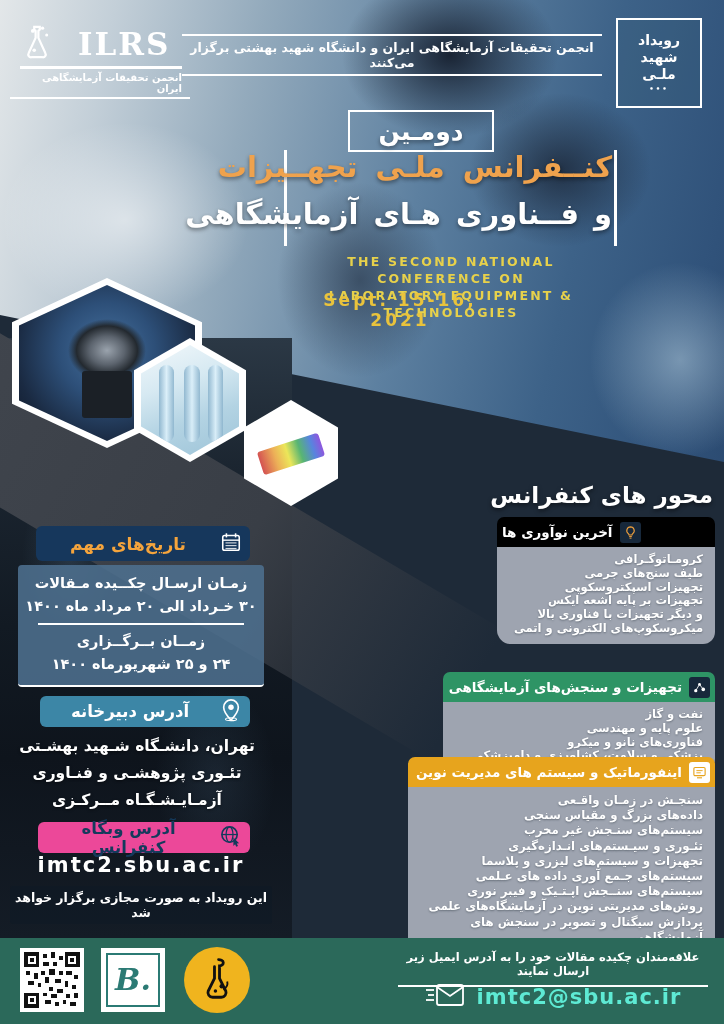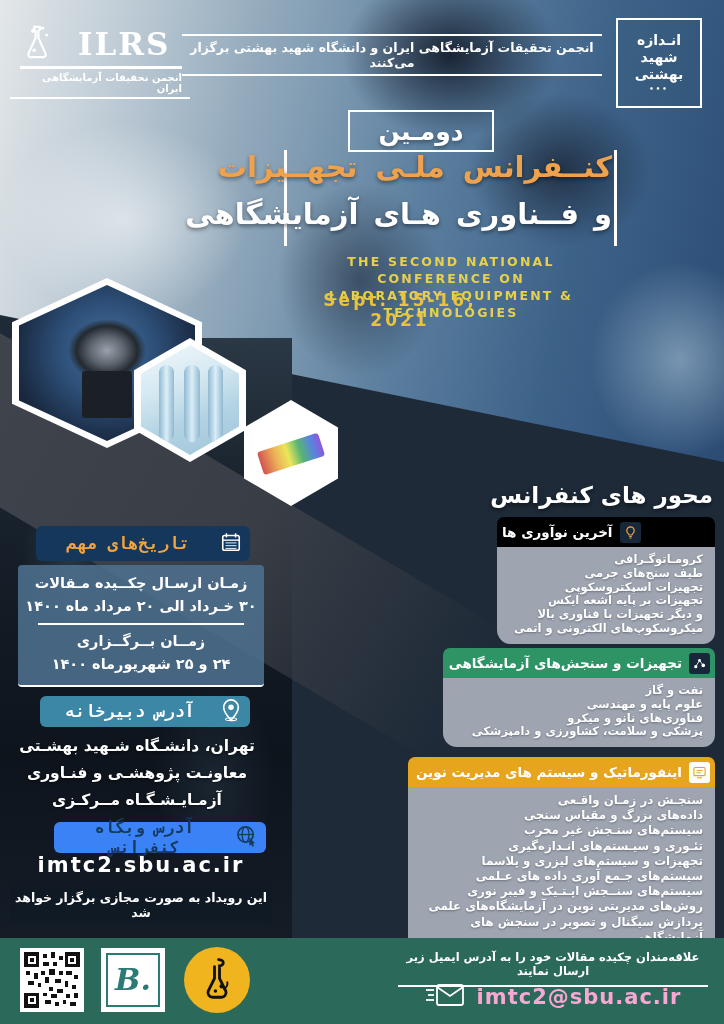--- a/index.html
+++ b/index.html
@@ -102,38 +102,38 @@
     position:absolute;left:288px;top:253px;width:326px;z-index:5;text-align:center;
     color:#e7d14b;font-size:12.5px;font-weight:bold;letter-spacing:2.2px;line-height:17px;
   }
   .t-date{
     position:absolute;left:300px;top:290px;width:200px;z-index:5;text-align:center;
     color:#e9c33c;font-size:17px;font-weight:bold;letter-spacing:3px;
   }
   
   .sb-hdr{position:absolute;z-index:6;border-radius:6px;display:flex;flex-direction:row-reverse;align-items:center;
     padding:0 8px;gap:8px;}
-  .sb-hdr .lbl{flex:1;text-align:center;direction:rtl;font-weight:bold;font-family:Liberation Mono, monospace;}
+  .sb-hdr .lbl{flex:1;text-align:center;direction:rtl;font-weight:bold;}
   .dates-hdr{left:36px;top:526px;width:214px;height:35px;background:#16375c;}
   .dates-hdr .lbl{color:#f5a43c;font-size:17px;}
   .dates-panel{
     position:absolute;left:18px;top:565px;width:246px;z-index:6;
     background:rgba(77,112,142,.88);border-radius:4px;border-bottom:2.5px solid #fff;
     padding:7px 6px 9px;direction:rtl;text-align:center;color:#fff;font-weight:bold;
   }
   .dates-panel .row{font-size:14.5px;line-height:23px;}
   .dates-divider{height:1.5px;background:#fff;width:88%;margin:5px auto;}
   .sec-hdr{left:40px;top:696px;width:210px;height:31px;background:#3c86a6;}
   .sec-hdr .lbl{color:#fff;font-size:16.5px;}
   .sec-body{
     position:absolute;left:12px;top:733px;width:250px;z-index:6;
     direction:rtl;text-align:center;color:#fff;font-weight:bold;font-size:15.5px;line-height:27px;
     text-shadow:0 1px 3px rgba(0,0,0,.5);
   }
-  .web-hdr{left:54px;top:822px;width:212px;height:31px;background:#3b82f6;}
+  .web-hdr{left:38px;top:822px;width:212px;height:31px;background:#ec4899;}
   .web-hdr .lbl{color:#143a5c;font-size:16.5px;}
   .web-url{
     position:absolute;left:18px;top:853px;width:246px;z-index:6;text-align:center;
     color:#fff;font-size:21px;font-weight:bold;letter-spacing:2px;cursor:pointer;
   }
   .web-note{
     position:absolute;left:10px;top:886px;width:262px;z-index:6;direction:rtl;text-align:center;
     color:#fff;font-size:12.5px;font-weight:bold;background:rgba(13,24,38,.4);
     padding:4px 2px;border-radius:3px;
   }
@@ -148,40 +148,40 @@
   .tbox-hdr .ic{width:21px;height:21px;background:#17283b;border-radius:3px;flex:0 0 auto;
     display:flex;align-items:center;justify-content:center;}
   .tbox-hdr .lbl{color:#fff;font-weight:bold;font-size:13.5px;white-space:nowrap;}
   .tbox-list{
     background:rgba(176,181,192,.88);border-radius:0 0 12px 14px;
     padding:6px 12px 8px;direction:rtl;text-align:right;list-style:none;margin:0;
   }
   .tbox-list li{color:#fff;font-size:11.5px;font-weight:bold;line-height:13.8px;
     text-shadow:0 1px 2px rgba(40,50,60,.45);}
   .tbox1{left:497px;top:517px;width:218px;} .tbox1 .tbox-hdr{background:#000000;justify-content:flex-end;}
-  .tbox2{left:443px;top:648px;width:272px;} .tbox2 .tbox-hdr{background:#2e9465;}
+  .tbox2{left:443px;top:672px;width:272px;} .tbox2 .tbox-hdr{background:#2e9465;}
   .tbox3{left:408px;top:757px;width:307px;} .tbox3 .tbox-hdr{background:#e7a41d;}
   .tbox3 .tbox-list li{line-height:15.2px;font-size:11.8px;}
   
   .footer{position:absolute;left:0;top:938px;width:724px;height:86px;background:#2b695a;z-index:7;}
   .qr{position:absolute;left:20px;top:10px;width:64px;height:64px;background:#fff;padding:4px;cursor:pointer;}
   .blogo{position:absolute;left:101px;top:10px;width:64px;height:64px;background:#fff;
     display:flex;align-items:center;justify-content:center;}
   .blogo .frame{width:54px;height:54px;border:2px solid #2b7a74;display:flex;align-items:center;justify-content:center;}
   .blogo .bmark{font-family:"DejaVu Serif","Liberation Serif",serif;font-style:italic;font-weight:bold;
     font-size:30px;color:#2b7a74;line-height:1;}
   .flask-logo{position:absolute;left:184px;top:9px;width:66px;height:66px;border-radius:50%;background:#f0b41e;
     display:flex;align-items:center;justify-content:center;}
   .f-note{
     position:absolute;right:16px;top:12px;width:310px;direction:rtl;text-align:center;
     color:#fff;font-size:11.5px;font-weight:bold;border-bottom:2px solid #fff;padding-bottom:7px;
   }
   .f-email-row{position:absolute;right:16px;top:44px;width:310px;display:flex;align-items:center;
     justify-content:center;gap:12px;}
-  .f-email{color:#f9a8d4;font-size:21px;font-weight:bold;letter-spacing:1px;cursor:pointer;}
+  .f-email{color:#5eead4;font-size:21px;font-weight:bold;letter-spacing:1px;cursor:pointer;}
 </style>
 </head>
 <body>
 
 <div class="poster">
 
   <div class="top-photo">
     <div class="light-patch"></div>
     <div class="mic-blob1"></div>
     <div class="mic-blob2"></div>
@@ -227,23 +227,23 @@
       <span class="ilrs-acronym">ILRS</span>
     </div>
     <div class="ilrs-rule1"></div>
     <div class="ilrs-sub">انجمن تحقیقات آزمایشگاهی ایران</div>
     <div class="ilrs-rule2"></div>
   </div>
 
   <div class="banner">انجمن تحقیقات آزمایشگاهی ایران و دانشگاه شهید بهشتی برگزار می‌کنند</div>
 
   <div class="sbu-logo">
-    <span>انـدازه</span>
+    <span>رویداد</span>
     <span>شهید</span>
-    <span>بهشتی</span>
+    <span>ملـی</span>
     <span class="yr">•••</span>
   </div>
 
   <div class="t-box1">دومـین</div>
   <div class="t-vline-l"></div>
   <div class="t-vline-r"></div>
   <div class="t-line2">کنــفرانس ملـی تجهــیزات</div>
   <div class="t-line3">و فــناوری هـای آزمایشگاهی</div>
   <div class="t-en">
     <div>THE SECOND NATIONAL CONFERENCE ON</div>
@@ -280,21 +280,21 @@
       <svg width="22" height="24" viewBox="0 0 24 26">
         <path d="M12 2a8 8 0 0 0-8 8c0 5.5 8 14 8 14s8-8.5 8-14a8 8 0 0 0-8-8z" fill="none" stroke="#fff" stroke-width="1.8"></path>
         <circle cx="12" cy="10" r="3" fill="#fff"></circle>
         <ellipse cx="12" cy="23" rx="6" ry="1.6" fill="none" stroke="#fff" stroke-width="1.2"></ellipse>
       </svg>
     </span>
     <span class="lbl">آدرس دبیرخانه</span>
   </div>
   <div class="sec-body">
     <div>تهران، دانشـگاه شـهید بهشـتی</div>
-    <div>معاونـت پژوهشـی و فنـاوری</div>
+    <div>تئـوری پژوهشـی و فنـاوری</div>
     <div>آزمـایـشـگـاه مــرکـزی</div>
   </div>
 
   <div class="sb-hdr web-hdr">
     <span>
       <svg width="23" height="23" viewBox="0 0 24 24">
         <circle cx="11" cy="11" r="8" fill="none" stroke="#143a5c" stroke-width="1.7"></circle>
         <ellipse cx="11" cy="11" rx="3.6" ry="8" fill="none" stroke="#143a5c" stroke-width="1.3"></ellipse>
         <line x1="3" y1="11" x2="19" y2="11" stroke="#143a5c" stroke-width="1.3"></line>
         <path d="M15 14l6 6-2.4.4 1.2 2.6-1.8.8-1.2-2.6L15 23z" fill="#143a5c"></path>

